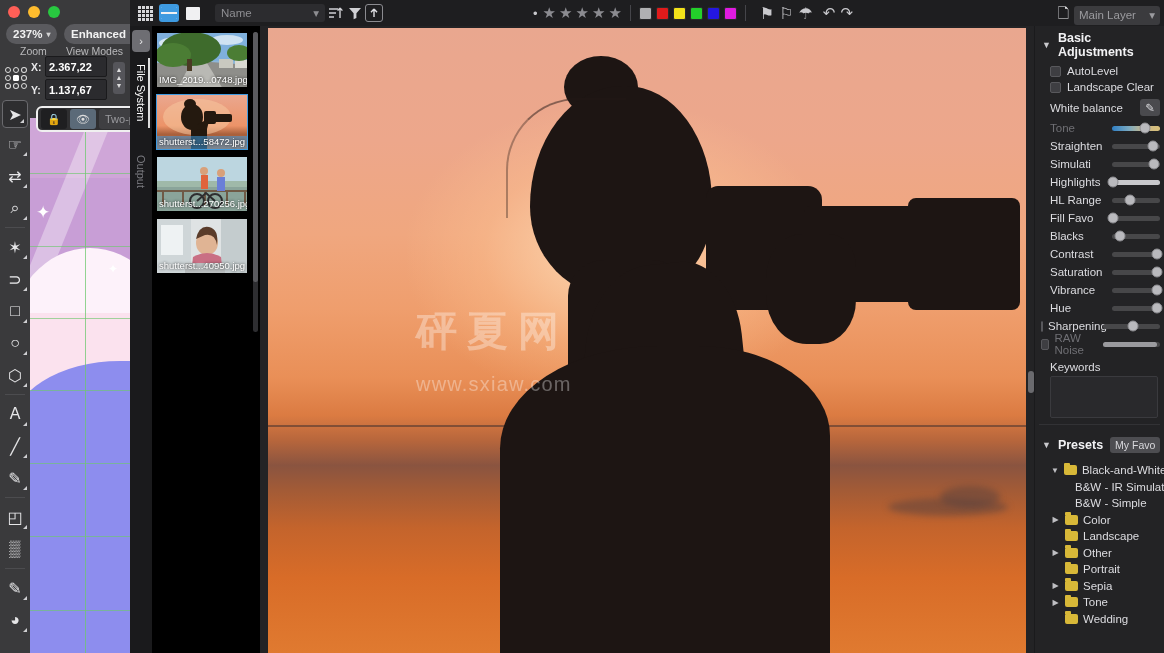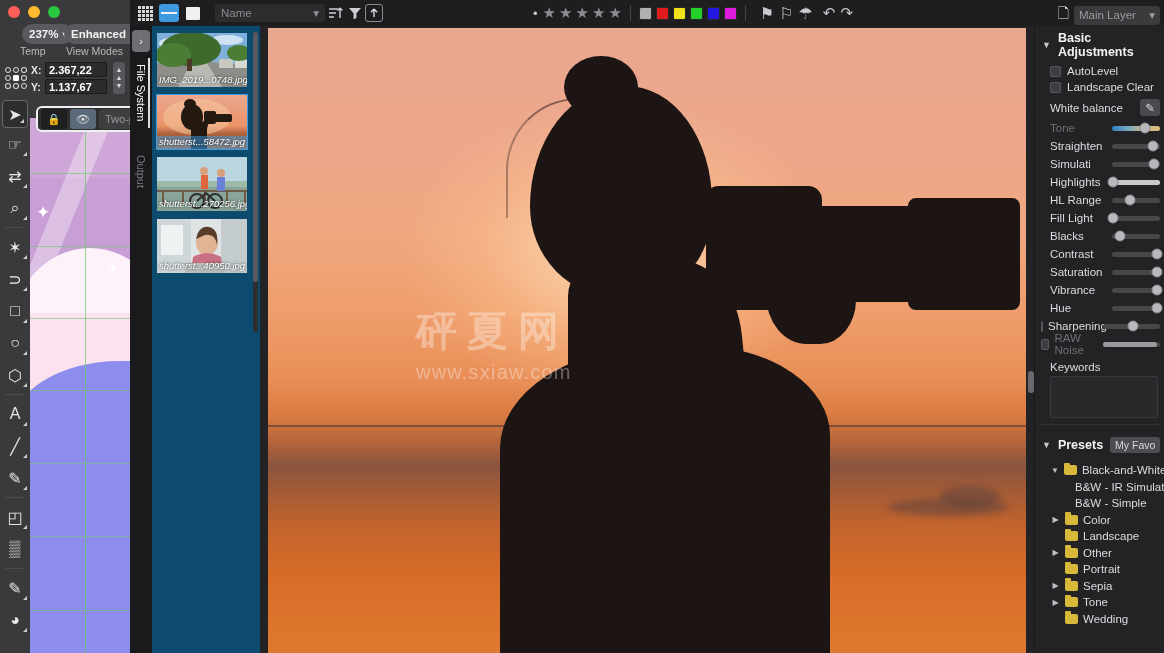--- a/index.html
+++ b/index.html
@@ -30,21 +30,21 @@
   .bw-toolbar {
     position: absolute; left: 0; top: 24px; width: 152px; height: 34px;
   }
   .pill {
     position: absolute; height: 20px; border-radius: 10px;
     background: #5a5a5e; color: #f2f2f2; font-size: 11.5px; font-weight: bold;
     display: flex; align-items: center; justify-content: center; gap: 4px;
     padding: 0 7px; white-space: nowrap;
   }
   .pill .caret { font-size: 8px; opacity: .8; }
-  .pill-zoom { left: 22px; top: 0px; }
+  .pill-zoom { left: 6px; top: 0px; }
   .pill-view { left: 64px; top: 0px; }
   .bw-lbl {
     position: absolute; top: 21px; font-size: 10.5px; color: #b9b9bb;
   }
   .bw-lbl.l1 { left: 20px; }
   .bw-lbl.l2 { left: 66px; }
 
   .coord-row {
     position: absolute; left: 0; top: 60px; width: 152px; height: 36px;
     display: flex; align-items: center; gap: 4px; padding-left: 5px;
@@ -55,21 +55,21 @@
     gap: 1.5px;
   }
   .anchor-grid i {
     display: block; border: 1px solid #ddd; border-radius: 50%;
   }
   .anchor-grid i.sel { background: #fff; border-radius: 1px; border-color:#fff; }
   .coord-fields { display: flex; flex-direction: column; gap: 2px; }
   .coord-line { display: flex; align-items: center; gap: 3px; }
   .coord-line label { color: #e8e8ea; font-size: 10.5px; font-weight: bold; width: 11px; }
   .coord-val {
-    width: 62px; height: 15px; background: #2b2b2e; border: 1px solid #1a1a1c;
+    width: 62px; height: 21px; background: #2b2b2e; border: 1px solid #1a1a1c;
     border-radius: 2px; color: #fff; font-size: 11px; font-weight: bold;
     display: flex; align-items: center; padding-left: 3px;
   }
   .stepper {
     width: 12px; height: 32px; background: #55555a; border-radius: 3px;
     display: flex; flex-direction: column; align-items: center; justify-content: center;
     color: #ddd; font-size: 7px; line-height: 8px; margin-left: 2px;
   }
 
   
@@ -217,22 +217,21 @@
   .collapse-btn {
     position: absolute; left: 2px; top: 30px; width: 18px; height: 22px;
     background: #6e6e73; border-radius: 4px; color:#e8e8ea;
     display:flex; align-items:center; justify-content:center; font-size:11px;
     z-index: 7;
   }
 
   
   .browser {
     position: absolute; left: 22px; top: 26px; width: 108px; height: 627px;
-    background: #0c4a6e;
-    font-style: italic;
+    background: #000000;
   }
   .thumb {
     position: relative; width: 92px; height: 56px; margin: 6px 0 0 4px;
     overflow: hidden; border: 1px solid transparent;
   }
   .thumb.sel { border-color: #3e9ae0; }
   .thumb .cap {
     position: absolute; left: 0; right: 0; bottom: 0; height: 13px;
     color: #fff; font-size: 9.5px; padding-left: 2px;
     text-shadow: 0 0 3px rgba(0,0,0,.9); white-space: nowrap; overflow: hidden;
@@ -317,21 +316,21 @@
     border-top: 2px solid rgba(35,25,22,.5);
     border-left: 2px solid rgba(35,25,22,.35);
     border-radius: 60% 0 0 0;
   }
   .watermark {
     position:absolute; left: 148px; top: 282px; width: 420px;
     color: rgba(255,255,255,.34);
     pointer-events:none;
   }
   .wm-cn { font-size: 41px; font-weight: bold; letter-spacing: 10px; line-height: 1.05; }
-  .wm-en { font-size: 20px; letter-spacing: 1.2px; margin-top: 8px; }
+  .wm-en { font-size: 20px; letter-spacing: 1.2px; margin-top: 20px; }
   .right-scroll-handle {
     position:absolute; right: 0px; top: 345px; width: 6px; height: 22px;
     background: #6a6a6e; border-radius: 3px;
   }
 
   
   .rpanel {
     position: absolute; left: 904px; top: 26px; width: 130px; height: 627px;
     background: #232325; border-left: 1px solid #1a1a1c; overflow:hidden;
   }
@@ -426,21 +425,21 @@
 
     <div class="bw-toolbar">
       <div class="pill pill-zoom">
         <span>237%</span>
         <span class="caret">▾</span>
       </div>
       <div class="pill pill-view">
         <span>Enhanced</span>
         <span class="caret">▾</span>
       </div>
-      <div class="bw-lbl l1">Temp</div>
+      <div class="bw-lbl l1">Zoom</div>
       <div class="bw-lbl l2">View Modes</div>
     </div>
 
     <div class="coord-row">
       <div class="anchor-grid">
         <i></i>
           <i></i>
           <i></i>
         <i></i>
           <i class="sel"></i>
@@ -764,21 +763,21 @@
           <span class="knob" style="left:3%"></span>
         </span>
       </div>
       <div class="sl-row">
         <span class="lbl">HL Range</span>
         <span class="track">
           <span class="knob" style="left:38%"></span>
         </span>
       </div>
       <div class="sl-row">
-        <span class="lbl">Fill Light</span>
+        <span class="lbl">Fill Favo</span>
         <span class="track">
           <span class="knob" style="left:2%"></span>
         </span>
       </div>
       <div class="sl-row">
         <span class="lbl">Blacks</span>
         <span class="track">
           <span class="knob" style="left:16%"></span>
         </span>
       </div>

